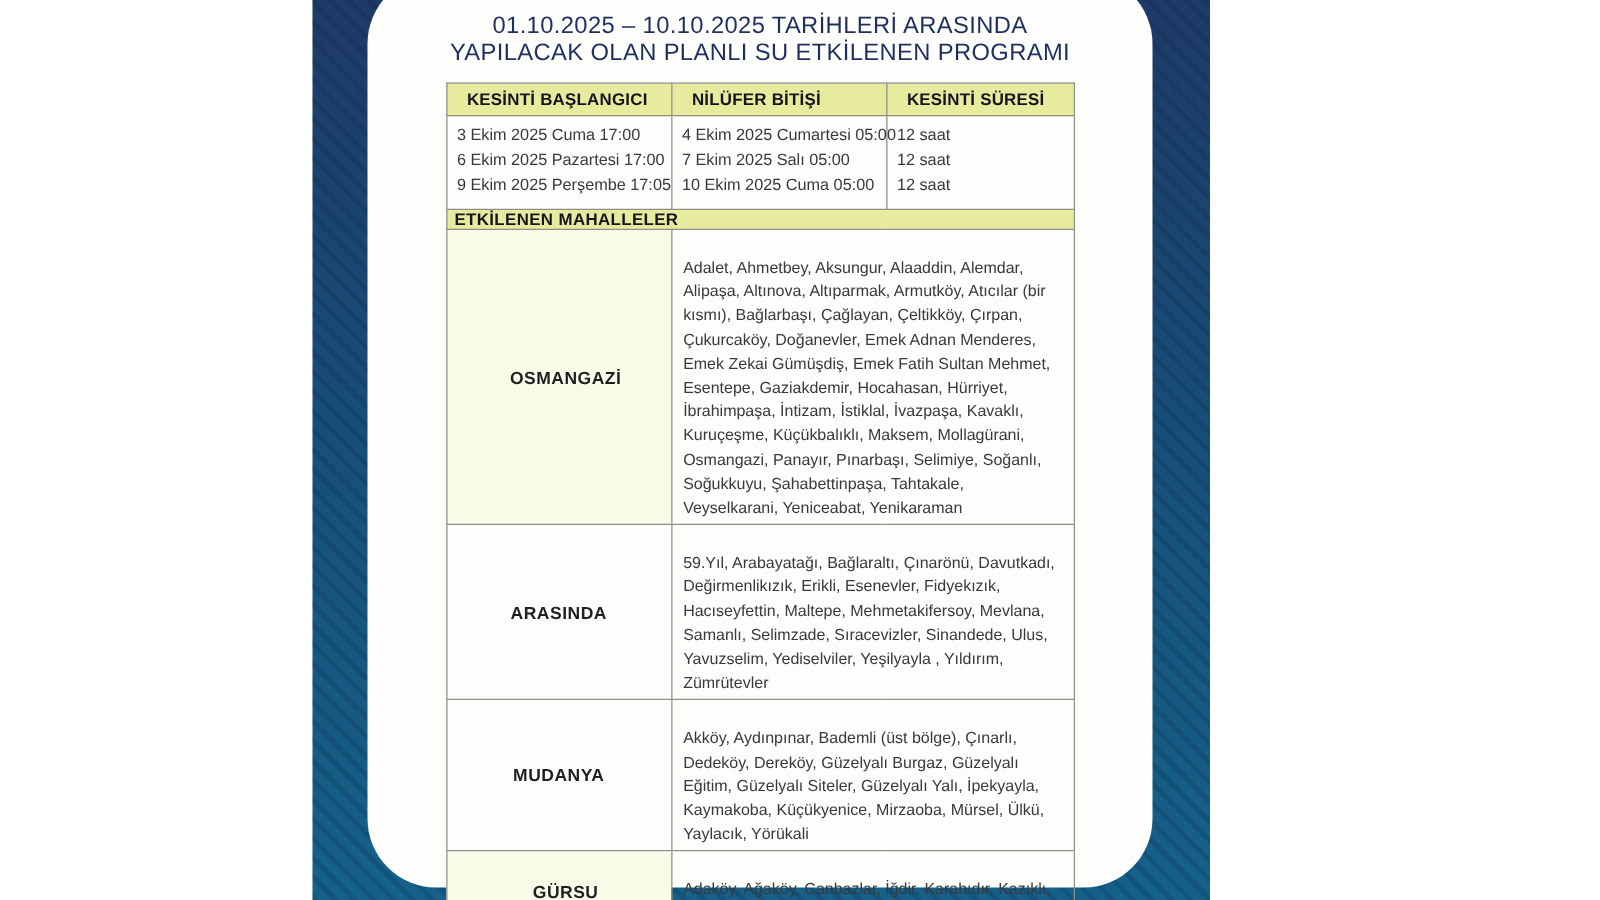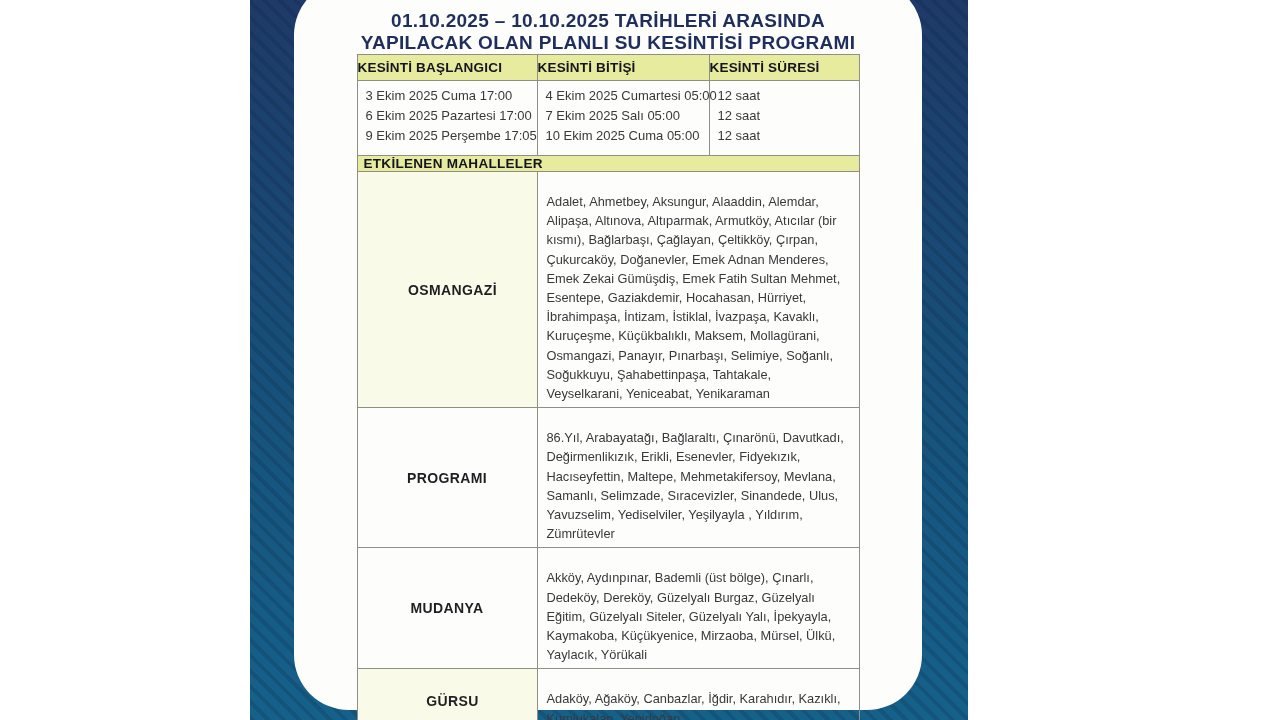--- a/index.html
+++ b/index.html
@@ -33,43 +33,44 @@
     left:294px;top:-20px;
     width:628px;height:730px;
     background:var(--card-bg);
     border-radius:55px;
     padding-top:30px;
   }
   .title{
     text-align:center;
     color:var(--title-color);
     font-size:19px;
-    font-weight:700;
+    font-weight:400;
     line-height:22px;
     letter-spacing:0.3px;
+    margin-bottom:12px;
   }
   table.tbl{
     width:502px;
     margin:0 auto;
     border-collapse:collapse;
     table-layout:fixed;
   }
   .tbl col.c1{width:180px;}
   .tbl col.c2{width:172px;}
   .tbl col.c3{width:150px;}
   .tbl th, .tbl td{
     border:1px solid var(--border-color);
   }
   .tbl th{
     background:var(--header-bg);
     text-align:left;
     font-size:13.5px;
     font-weight:700;
     color:#15151f;
-    padding:5px 0;
+    padding:5px 16px;
     letter-spacing:0.2px;
   }
   tr.dates td{
     vertical-align:top;
     padding:5px 8px 9px 8px;
   }
   tr.dates td div{
     font-size:13px;
     line-height:20px;
     color:var(--text-color);
@@ -103,34 +104,34 @@
 </style>
 </head>
 <body>
 
 <div class="band"></div>
 
 <div class="card">
 
   <h1 class="title">
     <span style="display:block">01.10.2025 – 10.10.2025 TARİHLERİ ARASINDA</span>
-    <span style="display:block">YAPILACAK OLAN PLANLI SU KESİNTİSİ PROGRAMI</span>
+    <span style="display:block">YAPILACAK OLAN PLANLI SU ETKİLENEN PROGRAMI</span>
   </h1>
 
   <table class="tbl">
     <colgroup>
         <col class="c1">
         <col class="c2">
         <col class="c3">
       </colgroup>
 
     <tbody>
         <tr class="head">
       <th>KESİNTİ BAŞLANGICI</th>
-      <th>KESİNTİ BİTİŞİ</th>
+      <th>NİLÜFER BİTİŞİ</th>
       <th>KESİNTİ SÜRESİ</th>
     </tr>
 
     <tr class="dates">
       <td>
         <div>3 Ekim 2025 Cuma 17:00</div>
         <div>6 Ekim 2025 Pazartesi 17:00</div>
         <div>9 Ekim 2025 Perşembe 17:05</div>
       </td>
       <td>
@@ -147,22 +148,22 @@
 
     <tr class="section">
       <td colspan="3">ETKİLENEN MAHALLELER</td>
     </tr>
 
     <tr class="district odd">
       <td class="name">OSMANGAZİ</td>
       <td class="list" colspan="2">Adalet, Ahmetbey, Aksungur, Alaaddin, Alemdar, Alipaşa, Altınova, Altıparmak, Armutköy, Atıcılar (bir kısmı), Bağlarbaşı, Çağlayan, Çeltikköy, Çırpan, Çukurcaköy, Doğanevler, Emek Adnan Menderes, Emek Zekai Gümüşdiş, Emek Fatih Sultan Mehmet, Esentepe, Gaziakdemir, Hocahasan, Hürriyet, İbrahimpaşa, İntizam, İstiklal, İvazpaşa, Kavaklı, Kuruçeşme, Küçükbalıklı, Maksem, Mollagürani, Osmangazi, Panayır, Pınarbaşı, Selimiye, Soğanlı, Soğukkuyu, Şahabettinpaşa, Tahtakale, Veyselkarani, Yeniceabat, Yenikaraman</td>
     </tr>
     <tr class="district even">
-      <td class="name">PROGRAMI</td>
-      <td class="list" colspan="2">86.Yıl, Arabayatağı, Bağlaraltı, Çınarönü, Davutkadı, Değirmenlikızık, Erikli, Esenevler, Fidyekızık, Hacıseyfettin, Maltepe, Mehmetakifersoy, Mevlana, Samanlı, Selimzade, Sıracevizler, Sinandede, Ulus, Yavuzselim, Yediselviler, Yeşilyayla , Yıldırım, Zümrütevler</td>
+      <td class="name">ARASINDA</td>
+      <td class="list" colspan="2">59.Yıl, Arabayatağı, Bağlaraltı, Çınarönü, Davutkadı, Değirmenlikızık, Erikli, Esenevler, Fidyekızık, Hacıseyfettin, Maltepe, Mehmetakifersoy, Mevlana, Samanlı, Selimzade, Sıracevizler, Sinandede, Ulus, Yavuzselim, Yediselviler, Yeşilyayla , Yıldırım, Zümrütevler</td>
     </tr>
     <tr class="district even">
       <td class="name">MUDANYA</td>
       <td class="list" colspan="2">Akköy, Aydınpınar, Bademli (üst bölge), Çınarlı, Dedeköy, Dereköy, Güzelyalı Burgaz, Güzelyalı Eğitim, Güzelyalı Siteler, Güzelyalı Yalı, İpekyayla, Kaymakoba, Küçükyenice, Mirzaoba, Mürsel, Ülkü, Yaylacık, Yörükali</td>
     </tr>
     <tr class="district odd">
       <td class="name">GÜRSU</td>
       <td class="list" colspan="2">Adaköy, Ağaköy, Canbazlar, İğdir, Karahıdır, Kazıklı, Kumlukalan, Yenidoğan</td>
     </tr>
 

